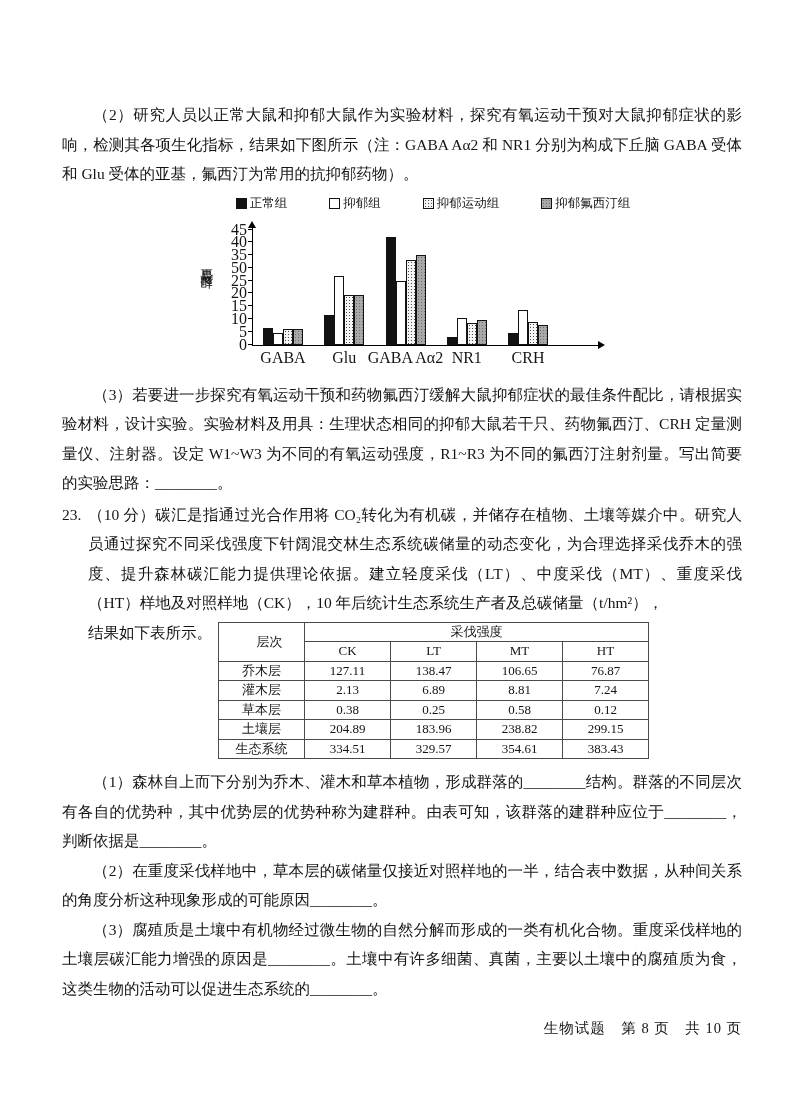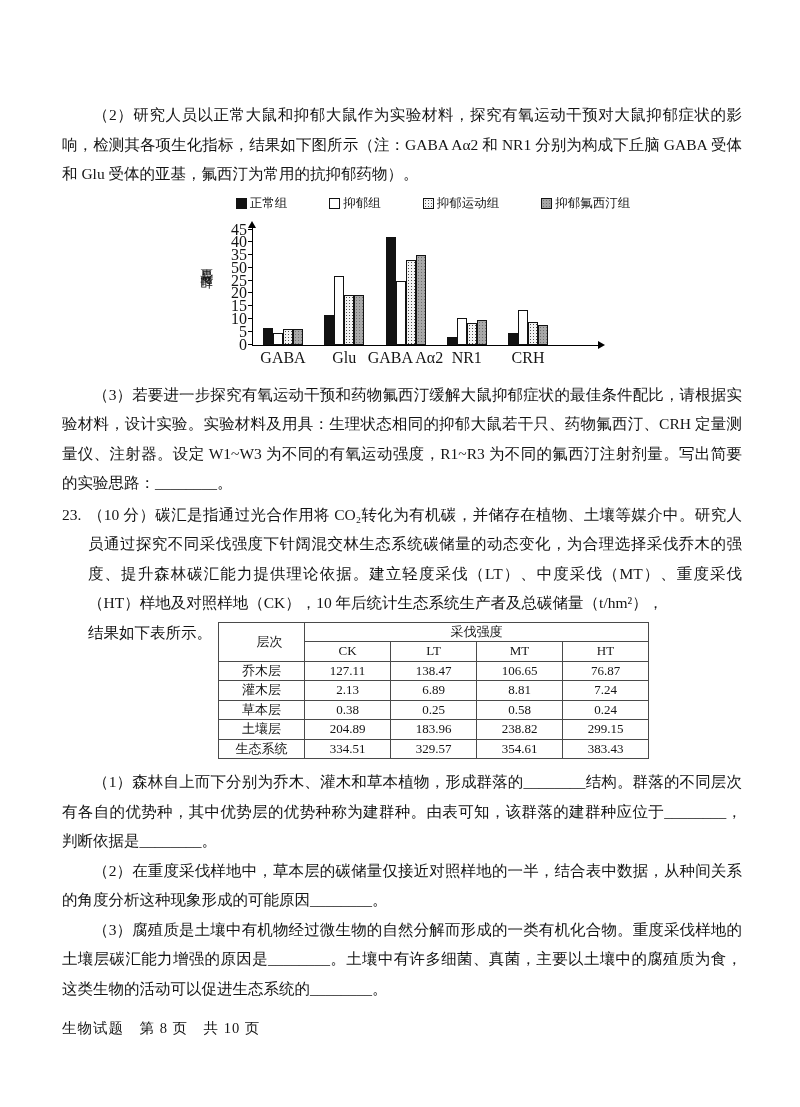--- a/index.html
+++ b/index.html
@@ -51,21 +51,21 @@
   .tbl-intro { font-size:15.5px; line-height:29.5px; white-space:nowrap; }
 
   table.data { border-collapse:collapse; font-size:13px; margin-top:4px; }
   table.data th, table.data td {
     border:1px solid #4a4a4a; text-align:center; font-weight:normal;
     padding:0 4px; height:19.5px; min-width:86px;
   }
   table.data th.corner { min-width:80px;padding-left:20px; }
 
   
-  .footer { text-align:left; font-size:14.5px; margin-top:16px; letter-spacing:1px; }
+  .footer { text-align:right; font-size:14.5px; margin-top:16px; letter-spacing:1px; }
 </style>
 </head>
 <body>
 
 <div class="page">
 
   <p class="para indent">（2）研究人员以正常大鼠和抑郁大鼠作为实验材料，探究有氧运动干预对大鼠抑郁症状的影响，检测其各项生化指标，结果如下图所示（注：GABA Aα2 和 NR1 分别为构成下丘脑 GABA 受体和 Glu 受体的亚基，氟西汀为常用的抗抑郁药物）。</p>
 
   <div class="chart">
     <div class="legend" id="chart-legend">
@@ -183,21 +183,21 @@
               <td>2.13</td>
               <td>6.89</td>
               <td>8.81</td>
               <td>7.24</td>
             </tr>
             <tr>
               <th>草本层</th>
               <td>0.38</td>
               <td>0.25</td>
               <td>0.58</td>
-              <td>0.24</td>
+              <td>0.12</td>
             </tr>
             <tr>
               <th>土壤层</th>
               <td>204.89</td>
               <td>183.96</td>
               <td>238.82</td>
               <td>299.15</td>
             </tr>
             <tr>
               <th>生态系统</th>

